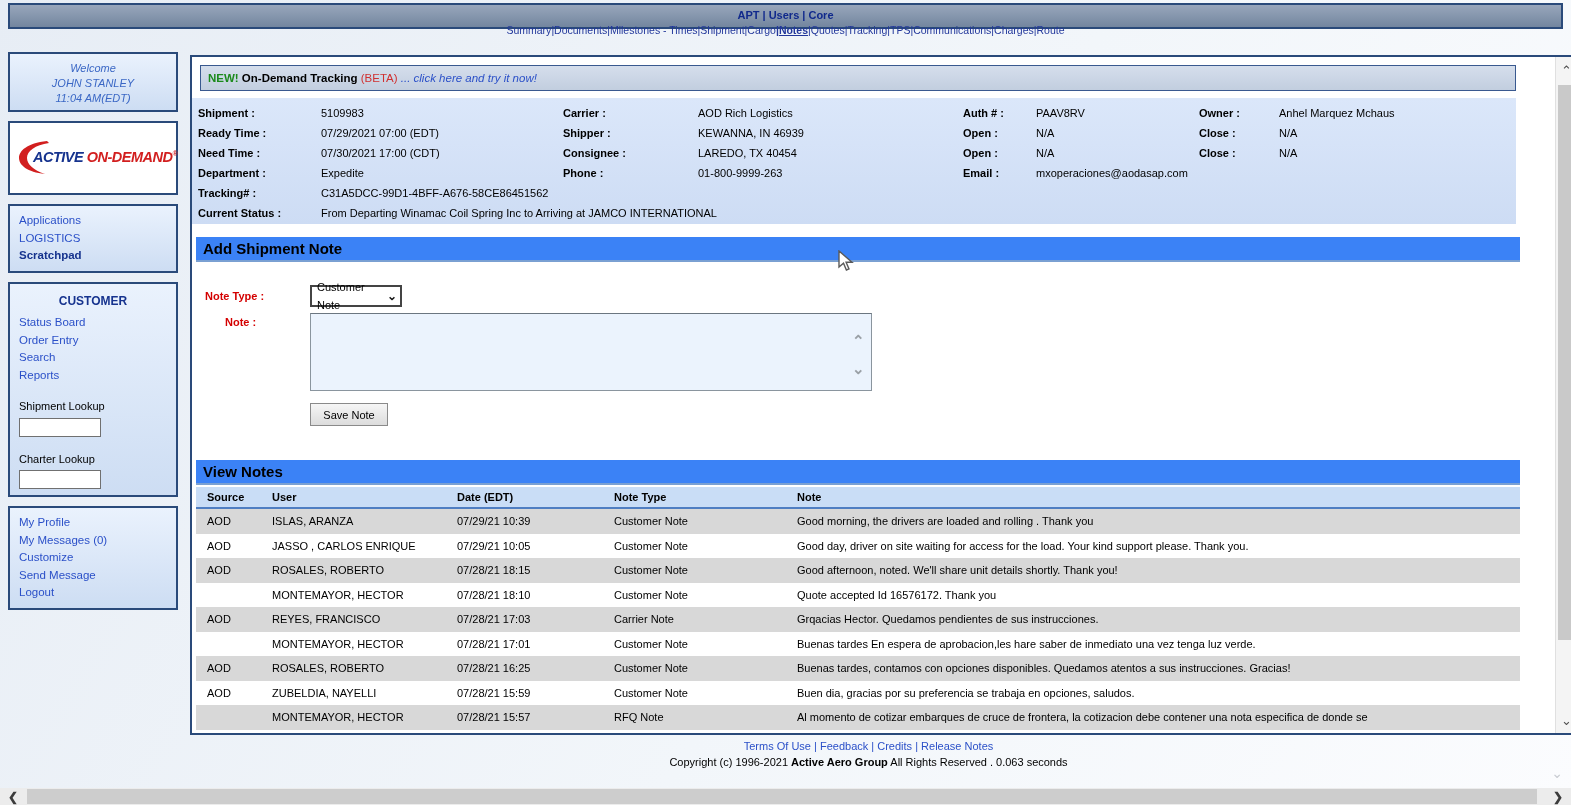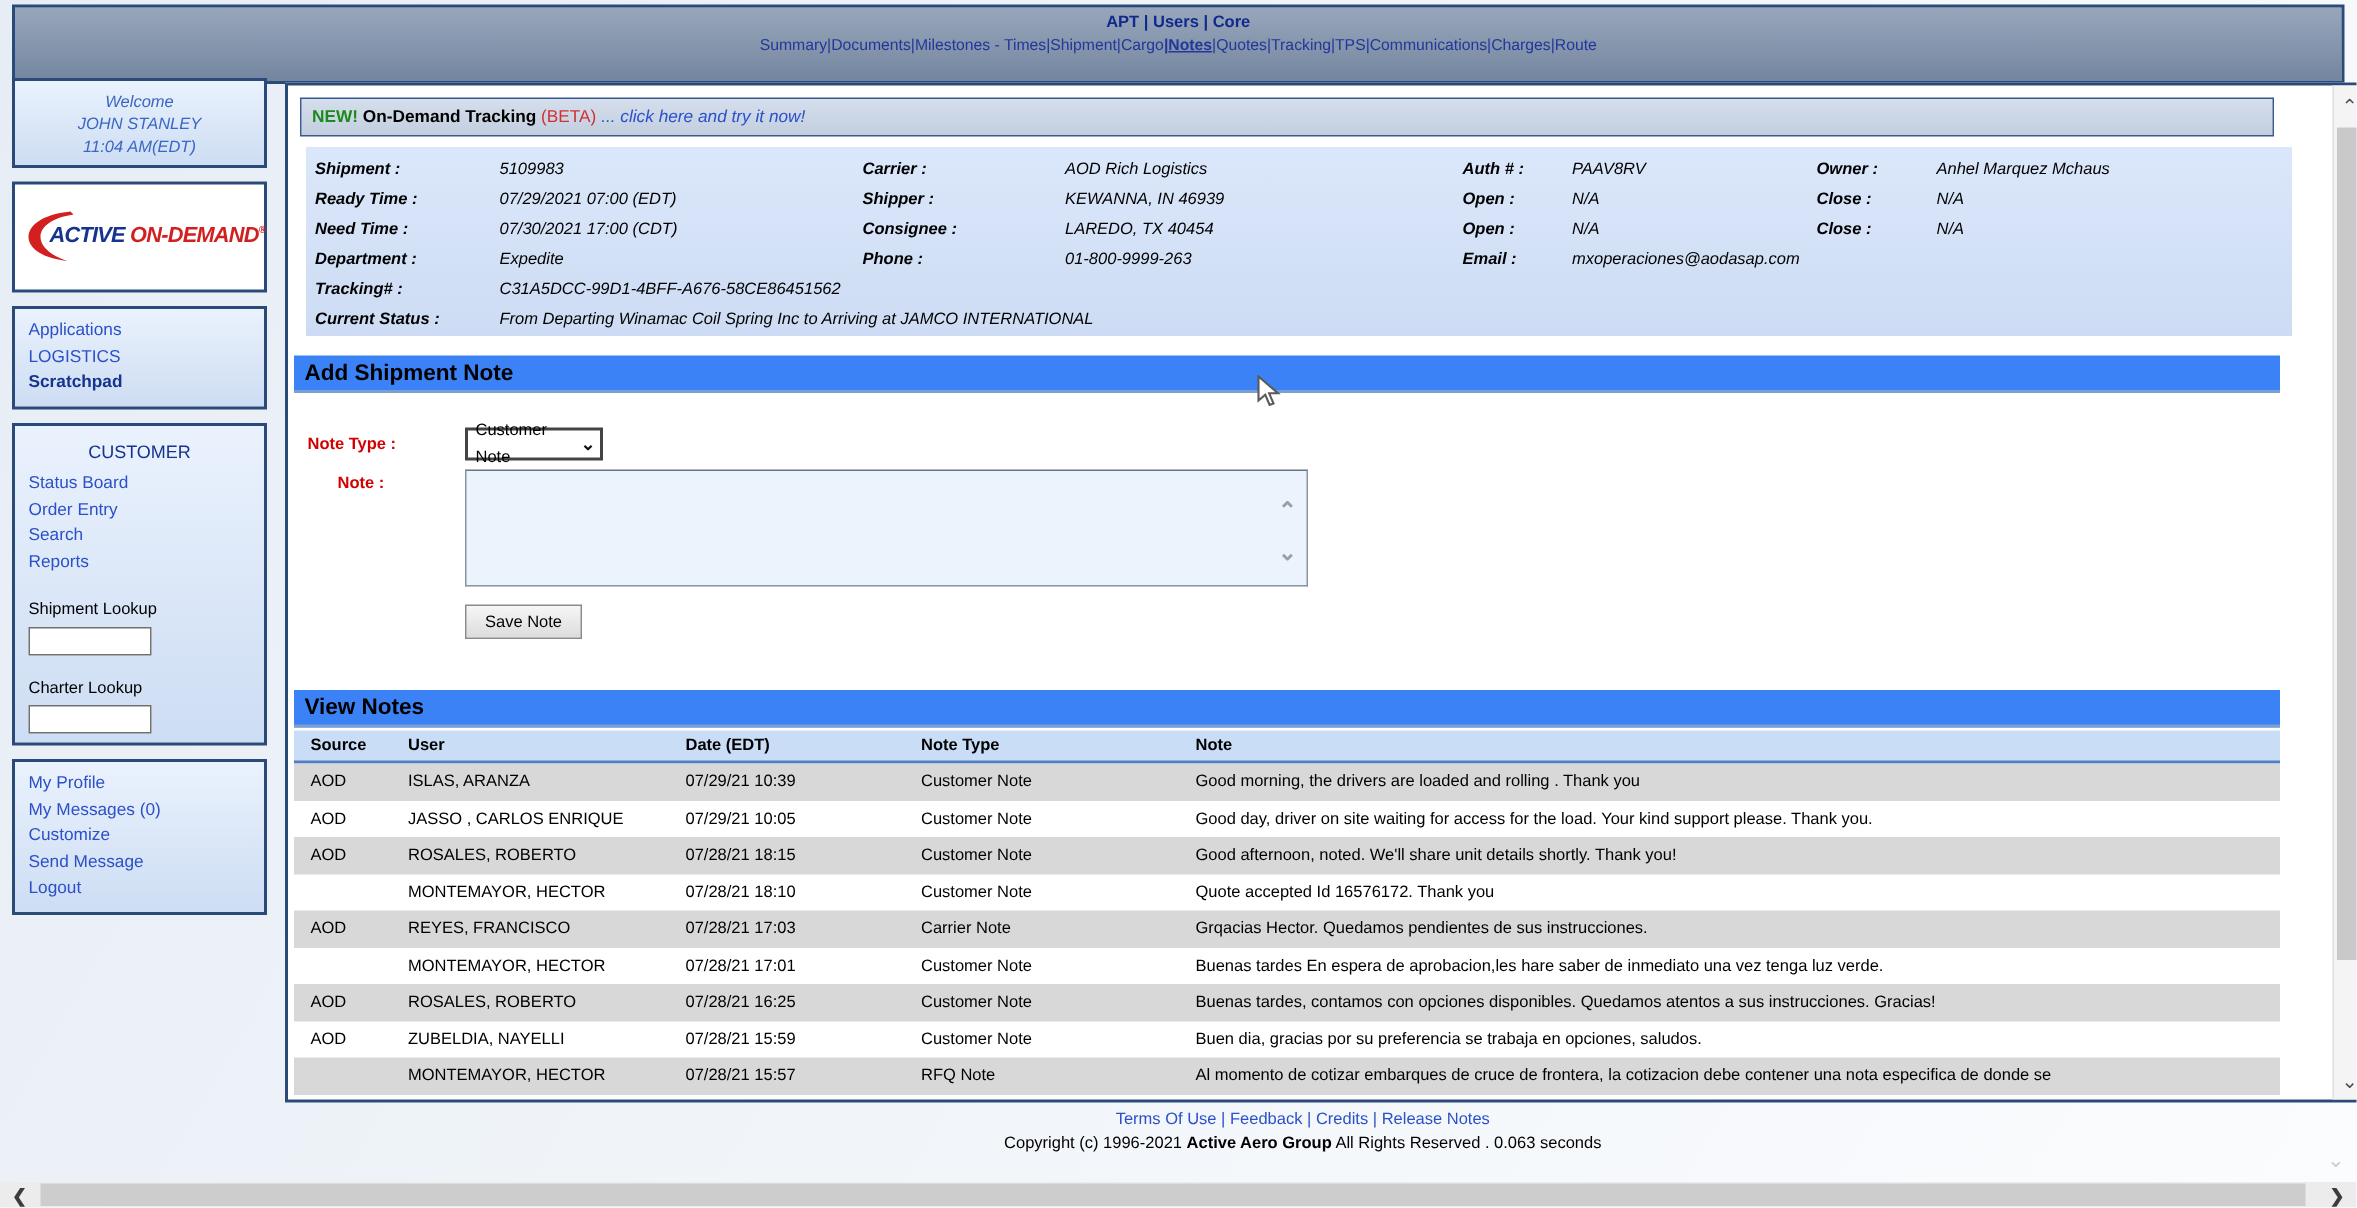--- a/index.html
+++ b/index.html
@@ -7,21 +7,21 @@
   body {
     width:1571px; height:805px; position:relative; overflow:hidden;
     font-family:"Liberation Sans", sans-serif;
     background:linear-gradient(120deg,#e7edf5 0%,#f2f6fa 55%,#fbfcfe 100%);
   }
   .linkval { color:#2b50c8; }
   .boldval { font-weight:bold; color:#16338e; }
 
   
   .topbar{
-    position:absolute; left:8px; top:3px; width:1555px; height:53px;
+    position:absolute; left:8px; top:3px; width:1555px; height:26px;
     background:linear-gradient(#98a6bb,#73869f);
     border:2px solid #2a4a7a; text-align:center;
   }
   .topbar .line1{ margin-top:4px; font-size:11px; font-weight:bold; }
   .primary-link{ color:#10298c; cursor:pointer; }
   .primary-link + .primary-link::before{ content:" | "; color:#10298c; }
   .topbar .line2{ margin-top:3px; font-size:10.5px; }
   .nav-link{ color:#22379b; cursor:pointer; }
   .nav-link + .nav-link::before{ content:"|"; color:#22379b; display:inline-block; }
   .nav-link.active{ font-weight:bold; text-decoration:underline; }
@@ -38,21 +38,21 @@
   .logo-inner{ position:relative; width:152px; height:42px; }
   .logo-swoosh{ position:absolute; left:0; top:0; }
   .logo-text{ position:absolute; left:16px; top:12px; white-space:nowrap;
     font-style:italic; font-weight:bold; font-size:14.5px; letter-spacing:-0.5px; }
   .logo-t1{ color:#16338e; }
   .logo-t2{ color:#d21f1f; }
   .logo-reg{ color:#d21f1f; font-size:7px; vertical-align:super; }
   .menubox{ padding:6px 9px; font-size:11.5px; line-height:17.5px; }
   .s-link{ display:block; color:#2b50c8; cursor:pointer; }
   .s-link.boldval{ color:#16338e; }
-  .cust-title{ text-align:center; font-weight:normal; color:#16338e; font-size:12px; margin:3px 0 4px 0; }
+  .cust-title{ text-align:center; font-weight:bold; color:#16338e; font-size:12px; margin:3px 0 4px 0; }
   .lookup-label{ color:#000; margin-top:14px; font-size:11px; }
   .lookup-input{ width:82px; height:19px; border:1px solid #707070; background:#fff; margin-top:2px; display:block; font-size:11px; }
 
   
   .main{
     position:absolute; left:190px; top:55px; width:1389px; height:680px;
     border:2px solid #2a4a7a; background:#fff;
   }
   .main-content{ position:absolute; left:0; top:0; right:22px; bottom:0; overflow:hidden; }
 
@@ -60,23 +60,22 @@
     position:absolute; left:8px; top:8px; width:1316px; height:26px;
     border:1px solid #39598f; background:linear-gradient(#d5deec,#c2cedf);
     font-size:11.5px; line-height:24px; padding-left:7px; white-space:nowrap;
   }
   .banner .new{ color:#1c8a1c; font-weight:bold; }
   .banner .btitle{ color:#000; font-weight:bold; }
   .banner .beta{ color:#d03030; }
   .banner .blink{ color:#2b50c8; font-style:italic; cursor:pointer; }
 
   .shippanel{
-    position:absolute; left:12px; top:41px; width:1324px; height:126px;
+    position:absolute; left:0; top:41px; width:1324px; height:126px;
     background:linear-gradient(#dbe7fa,#cddcf4);
-    font-style:italic;
   }
   .fgroup{ position:absolute; top:5px; }
   .g1{ left:6px; }  .g2{ left:371px; } .g3{ left:771px; } .g4{ left:1007px; }
   .fld{ display:flex; height:20px; align-items:center; font-size:11px; white-space:nowrap; }
   .fld .lab{ font-weight:bold; color:#000; }
   .g1 .lab{ width:123px; } .g2 .lab{ width:135px; } .g3 .lab{ width:73px; } .g4 .lab{ width:80px; }
   .fld .val{ color:#000; }
 
   .band{
     position:absolute; left:4px; width:1324px; height:25px;

